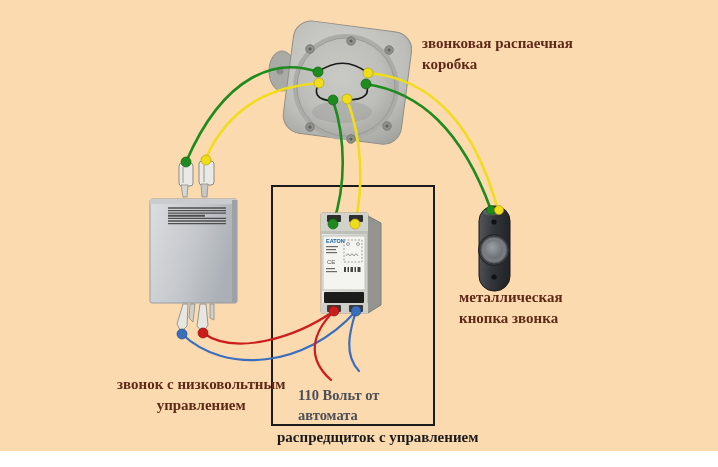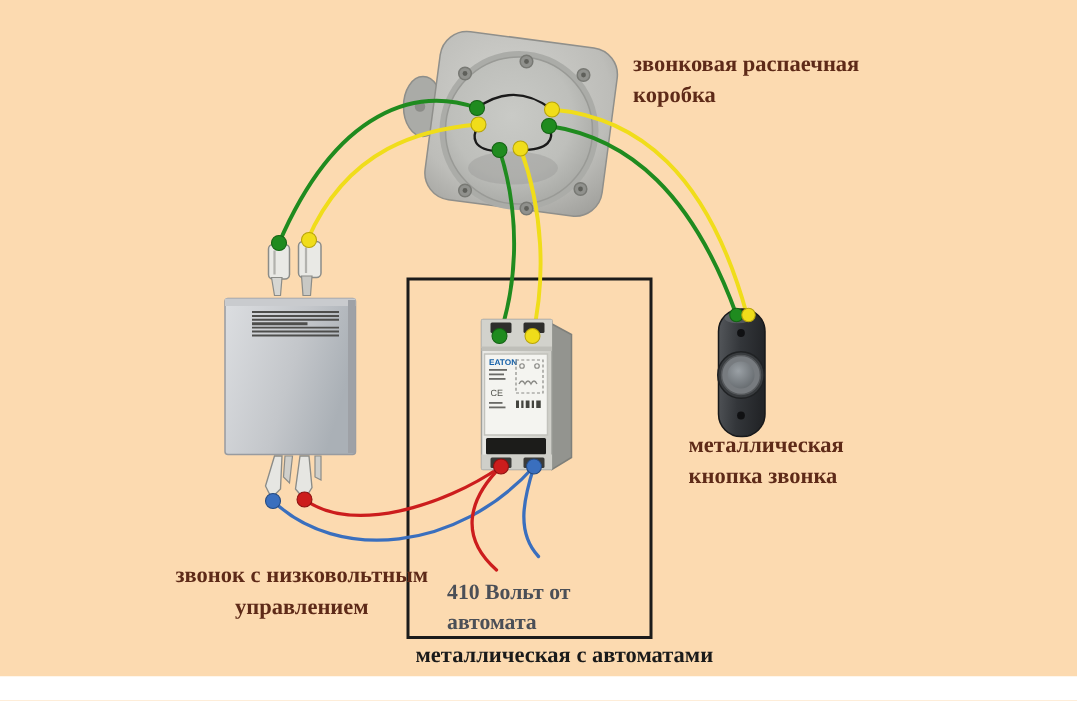--- a/index.html
+++ b/index.html
@@ -230,16 +230,16 @@
       <rect class="wm" x="335" y="460" width="4" height="7"></rect>
     </g>
   </svg>
 
   <div class="lbl" style="left:422px;top:33px;">звонковая распаечная
 коробка</div>
   <div class="lbl" style="left:117px;top:374px;text-align:center;">звонок с низковольтным
 управлением</div>
   <div class="lbl" style="left:459px;top:287px;">металлическая
 кнопка звонка</div>
-  <div class="lbl slate" style="left:298px;top:385px;">410 Вольт от
+  <div class="lbl slate" style="left:298px;top:385px;">110 Вольт от
 автомата</div>
-  <div class="lbl black" style="left:277px;top:427px;">металлическая с автоматами</div>
+  <div class="lbl black" style="left:277px;top:427px;">распредщиток с управлением</div>
 </div>
 
 </body></html>

